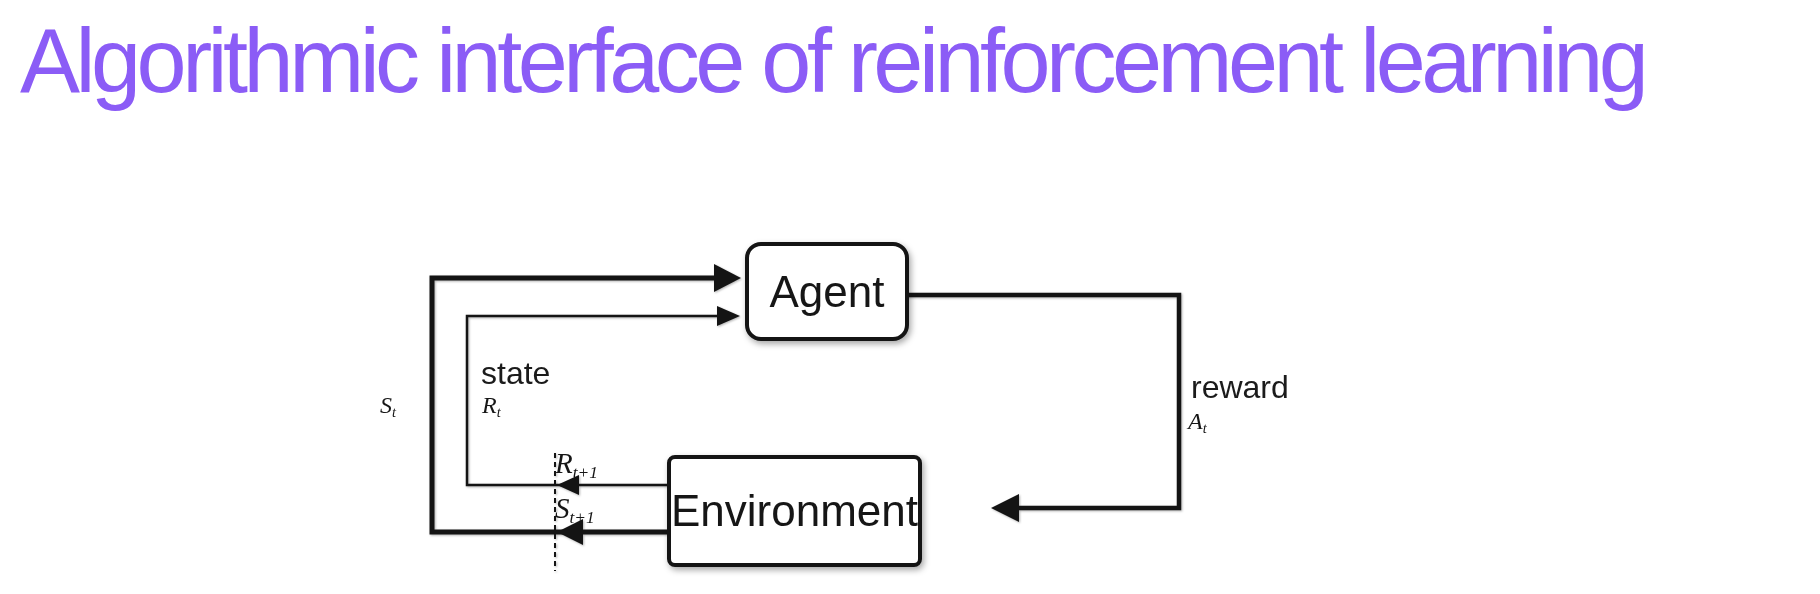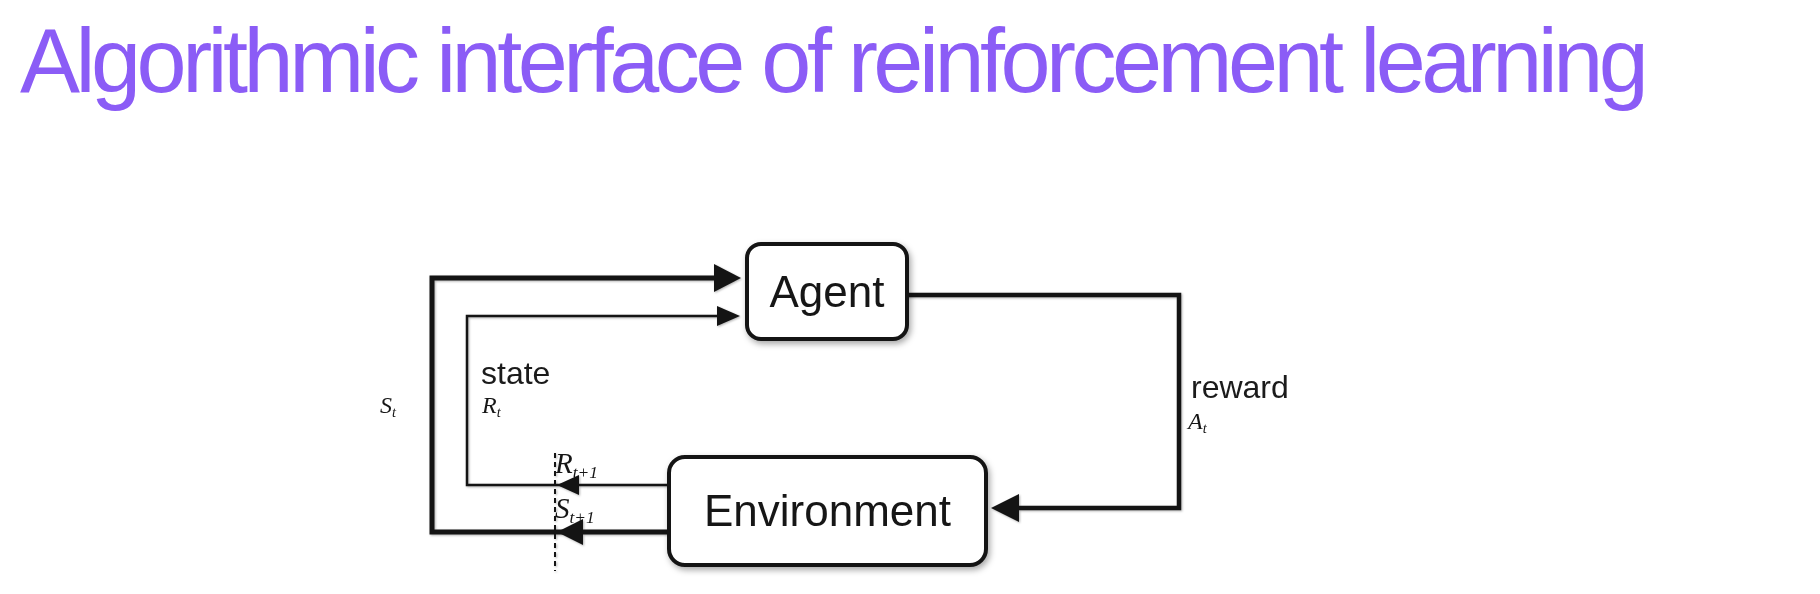--- a/index.html
+++ b/index.html
@@ -72,22 +72,22 @@
     color: #161616;
   }
   .node-agent {
     left: 745px; top: 242px;
     width: 164px; height: 99px;
     border-radius: 16px;
     font-size: 44px;
   }
   .node-environment {
     left: 667px; top: 455px;
-    width: 321px; height: 112px;
-    border-radius: 18px;
+    width: 255px; height: 112px;
+    border-radius: 8px;
     font-size: 44px;
   }
   .lbl {
     position: absolute;
     z-index: 3;
     font-size: 32px;
     line-height: 1;
     color: #1b1b1b;
     white-space: nowrap;
   }

